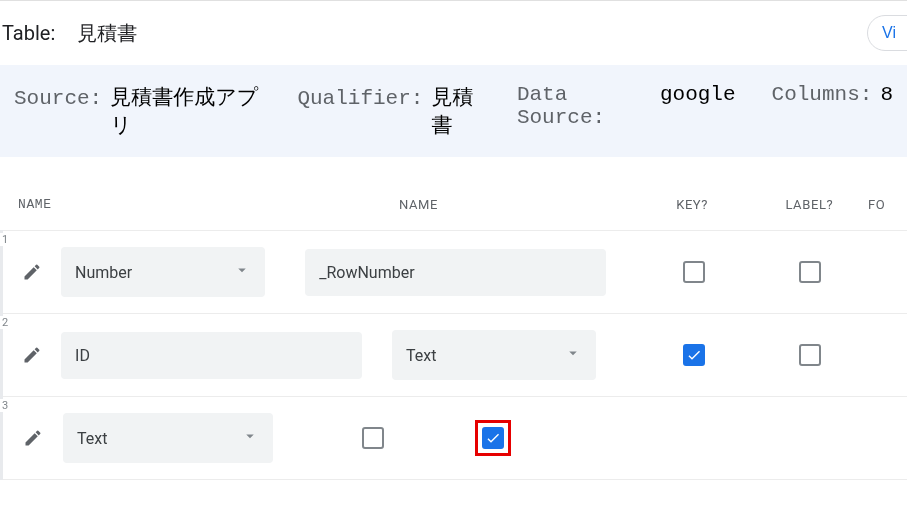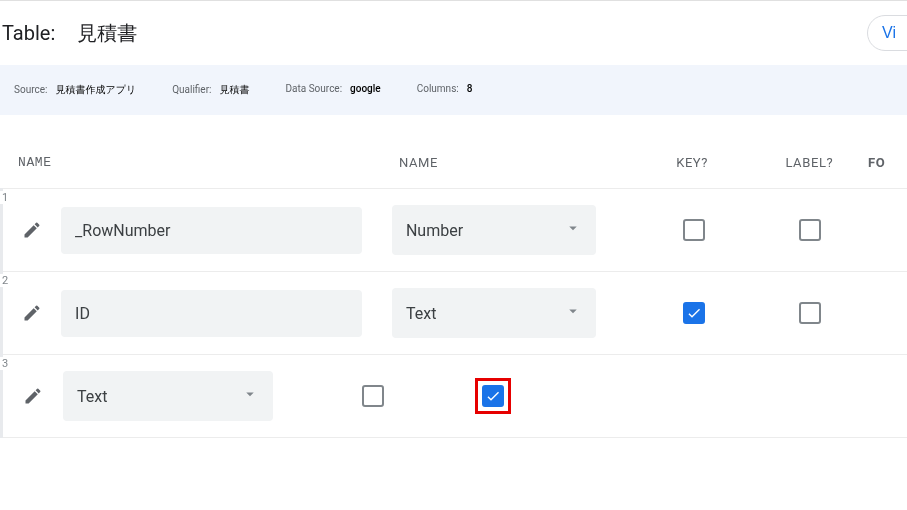--- a/index.html
+++ b/index.html
@@ -32,38 +32,39 @@
     border-radius: 20px 0 0 20px;
     cursor: pointer;
     margin-right: -4px;
   }
   .infobar {
     background: #f1f5fc;
     padding: 18px 14px;
     display: flex;
     gap: 36px;
     color: #5f6368;
-    font-size: 10px;
+    font-size: 21px;
+    font-family: Liberation Mono, monospace;
   }
   .infobar .pair { display: flex; align-items: baseline; gap: 8px; }
   .infobar .pair .k { color: #5f6368; }
   .infobar .pair .v { color: #000000; font-weight: 500; }
   .col-headers {
     display: flex;
     align-items: center;
     padding: 40px 0 18px 18px;
     color: #5f6368;
     font-size: 13px;
     letter-spacing: 0.6px;
   }
   .col-headers .h-name { width: 390px; font-family: Liberation Mono, monospace; }
   .col-headers .h-type { width: 240px; }
   .col-headers .h-key  { width: 120px; text-align: center; }
   .col-headers .h-label{ width: 120px; text-align: center; }
-  .col-headers .h-formula{ width: 40px; text-align: left; font-weight: bold; }
+  .col-headers .h-formula{ width: 40px; text-align: left; }
   .rows { border-left: 3px solid #e8eaed; }
   .row {
     display: flex;
     align-items: center;
     padding: 16px 0 16px 0;
     border-bottom: 1px solid #ececec;
     position: relative;
   }
   .row:first-child { border-top: 1px solid #ececec; }
   .row .idx {
@@ -154,28 +155,28 @@
 <div class="rows" id="rows-container">
     <div class="row">
       <span class="idx">1</span>
       <div class="edit-col">
         <button class="edit-btn">
           <svg viewBox="0 0 24 24" fill="currentColor">
             <path d="M3 17.25V21h3.75l11-11.04-3.75-3.75L3 17.25zM20.71 7.04a1 1 0 0 0 0-1.41l-2.34-2.34a1 1 0 0 0-1.41 0l-1.83 1.83 3.75 3.75 1.83-1.83z"></path>
           </svg>
         </button>
       </div>
-      <div class="field-box name-box">
-        <span>_RowNumber</span>
-      </div>
       <div class="field-box type-box">
         <span>Number</span>
         <span class="chev"><svg viewBox="0 0 24 24" width="18" height="18" fill="currentColor">
             <path d="M7 10l5 5 5-5z"></path>
           </svg></span>
+      </div>
+      <div class="field-box name-box">
+        <span>_RowNumber</span>
       </div>
       <div class="cb-col">
         <div>
           <div class="checkbox"></div>
         </div>
       </div>
       <div class="cb-col">
         <div>
           <div class="checkbox"></div>
         </div>

